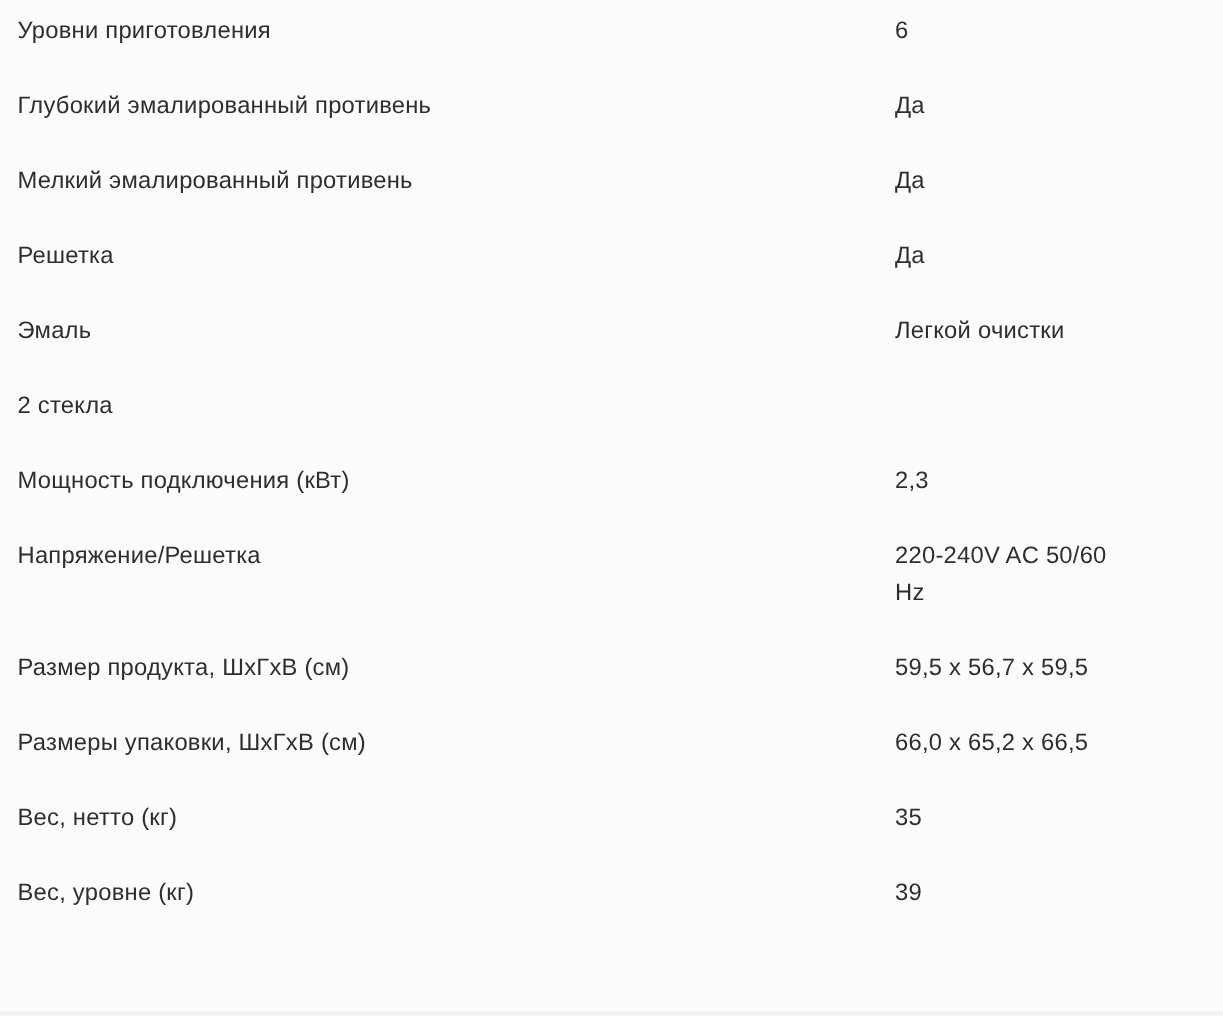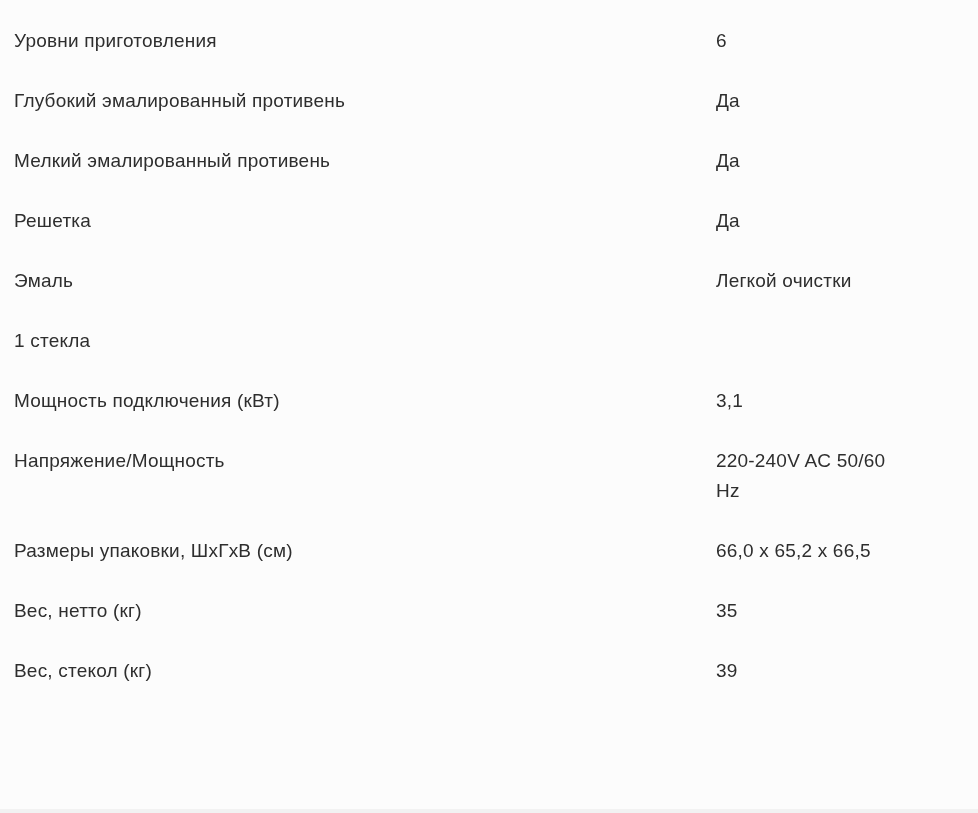--- a/index.html
+++ b/index.html
@@ -10,21 +10,21 @@
   body {
     width: 978px;
     height: 813px;
     overflow: hidden;
     font-family: "Liberation Sans", sans-serif;
     color: #2e2e2e;
     position: relative;
   }
   .spec-table {
     position: absolute;
-    top: 16px;
+    top: 0;
     left: 0;
     width: 906px;
   }
   .spec-row {
     display: grid;
     grid-template-columns: 702px 1fr;
     box-sizing: border-box;
     padding: 10px 0 20px 14px;
   }
   .spec-label, .spec-value {
@@ -71,44 +71,48 @@
     <span class="spec-value">Да</span>
   </div>
 
 
   <div class="spec-row">
     <span class="spec-label">Эмаль</span>
     <span class="spec-value">Легкой очистки</span>
   </div>
 
   <div class="spec-row">
-    <span class="spec-value">1 стекла</span>
+    <span class="spec-value">2 стекла</span>
   </div>
 
   <div class="spec-row">
     <span class="spec-label">Мощность подключения (кВт)</span>
-    <span class="spec-value">3,1</span>
+    <span class="spec-value">2,3</span>
   </div>
 
   <div class="spec-row">
-    <span class="spec-label">Напряжение/Мощность</span>
+    <span class="spec-label">Напряжение/Решетка</span>
     <span class="spec-value">220-240V AC 50/60 Hz</span>
   </div>
 
+  <div class="spec-row">
+    <span class="spec-label">Размер продукта, ШхГхВ (см)</span>
+    <span class="spec-value">59,5 x 56,7 x 59,5</span>
+  </div>
 
   <div class="spec-row">
     <span class="spec-label">Размеры упаковки, ШхГхВ (см)</span>
     <span class="spec-value">66,0 x 65,2 x 66,5</span>
   </div>
 
   <div class="spec-row">
     <span class="spec-label">Вес, нетто (кг)</span>
     <span class="spec-value">35</span>
   </div>
 
   <div class="spec-row">
-    <span class="spec-label">Вес, стекол (кг)</span>
+    <span class="spec-label">Вес, уровне (кг)</span>
     <span class="spec-value">39</span>
   </div>
 
 </div>
 
 <div class="footer-strip"></div>
 
 </body></html>

